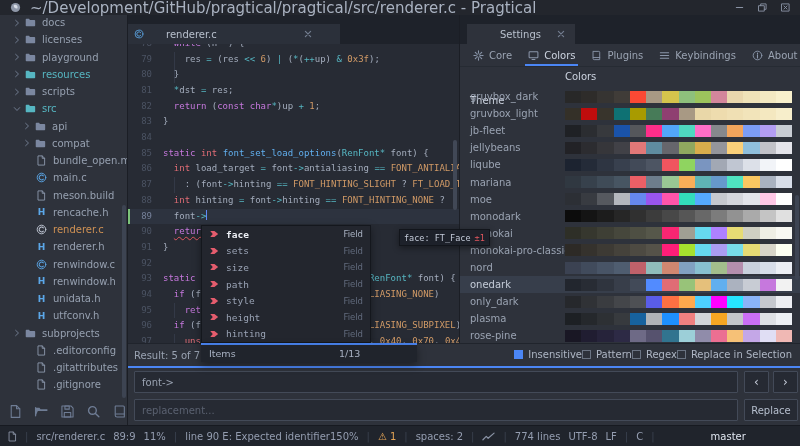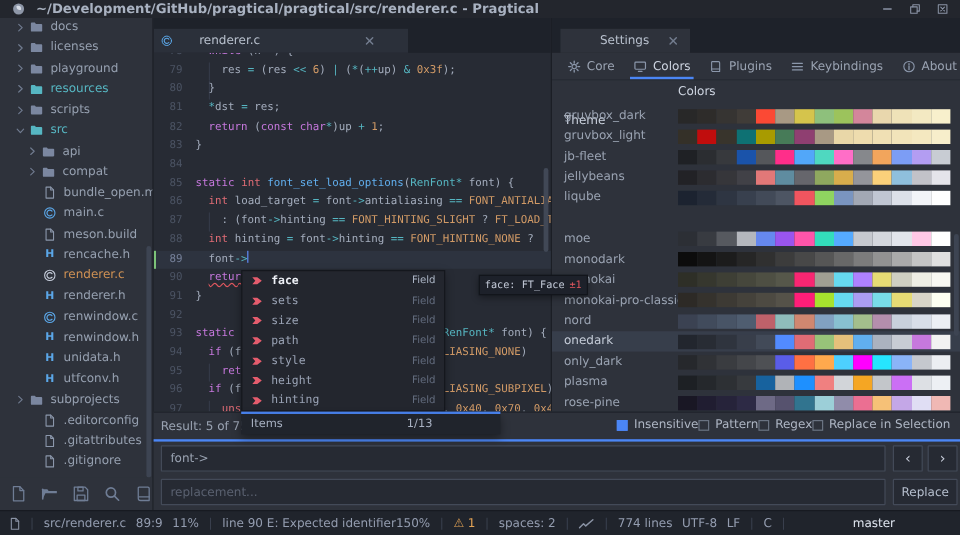--- a/index.html
+++ b/index.html
@@ -2,21 +2,21 @@
 <html><head>
 <meta charset="utf-8">
 <style>
   html,body{margin:0;padding:0;background:#15181e;}
   .app{position:relative;width:800px;height:446px;overflow:hidden;background:#272b34;
        font-family:"DejaVu Sans",sans-serif;-webkit-font-smoothing:antialiased;}
   svg{display:block}
   
   .titlebar{position:absolute;left:0;top:0;right:0;height:15px;background:#23262d;z-index:50;
             display:flex;align-items:center;padding:0 10px;gap:9px;box-sizing:border-box;}
-  .title{font-size:11px;color:#a9b2c1;font-weight:bold;}
+  .title{font-size:15px;color:#a9b2c1;}
   .winbtns{margin-left:auto;display:flex;gap:14px;color:#8a93a5;align-items:center;}
   .winbtns .wb svg{width:9px;height:9px;}
   
   .sidebar{position:absolute;top:15px;left:0;width:128px;bottom:21px;background:#2e323b;z-index:5;
            border-right:1px solid #1b1e25;box-sizing:border-box;overflow:hidden;}
   #tree{position:absolute;top:-1px;left:0;right:0;}
   .trow{height:17.25px;display:flex;align-items:center;font-size:10px;color:#96a0b0;white-space:nowrap;}
   .trow .chev{width:8px;height:8px;color:#6f7a8e;margin-right:4px;flex:none;}
   .trow .chev.open{transform:rotate(90deg);}
   .trow .ticon{width:11px;height:11px;margin-right:6px;flex:none;display:flex;align-items:center;justify-content:center;}
@@ -596,20 +596,39 @@
             <i style="background: rgb(240, 85, 95);"></i>
             <i style="background: rgb(143, 212, 96);"></i>
             <i style="background: rgb(122, 149, 192);"></i>
             <i style="background: rgb(162, 168, 180);"></i>
             <i style="background: rgb(192, 198, 210);"></i>
             <i style="background: rgb(220, 224, 232);"></i>
             <i style="background: rgb(242, 244, 248);"></i>
             <i style="background: rgb(255, 255, 255);"></i>
           </span>
         </div>
+        <div class="srow" style="top: 85.5px;">
+          <span class="sname">mariana</span>
+          <span class="strip">
+            <i style="background: rgb(48, 56, 65);"></i>
+            <i style="background: rgb(55, 65, 76);"></i>
+            <i style="background: rgb(63, 75, 87);"></i>
+            <i style="background: rgb(71, 85, 98);"></i>
+            <i style="background: rgb(236, 95, 102);"></i>
+            <i style="background: rgb(109, 125, 140);"></i>
+            <i style="background: rgb(153, 199, 148);"></i>
+            <i style="background: rgb(249, 174, 88);"></i>
+            <i style="background: rgb(95, 180, 180);"></i>
+            <i style="background: rgb(102, 153, 204);"></i>
+            <i style="background: rgb(79, 227, 193);"></i>
+            <i style="background: rgb(250, 199, 97);"></i>
+            <i style="background: rgb(169, 178, 192);"></i>
+            <i style="background: rgb(216, 222, 233);"></i>
+          </span>
+        </div>
         <div class="srow" style="top: 102.6px;">
           <span class="sname">moe</span>
           <span class="strip">
             <i style="background: rgb(44, 47, 53);"></i>
             <i style="background: rgb(56, 59, 65);"></i>
             <i style="background: rgb(86, 89, 95);"></i>
             <i style="background: rgb(180, 183, 189);"></i>
             <i style="background: rgb(102, 136, 238);"></i>
             <i style="background: rgb(153, 85, 238);"></i>
             <i style="background: rgb(255, 85, 170);"></i>

